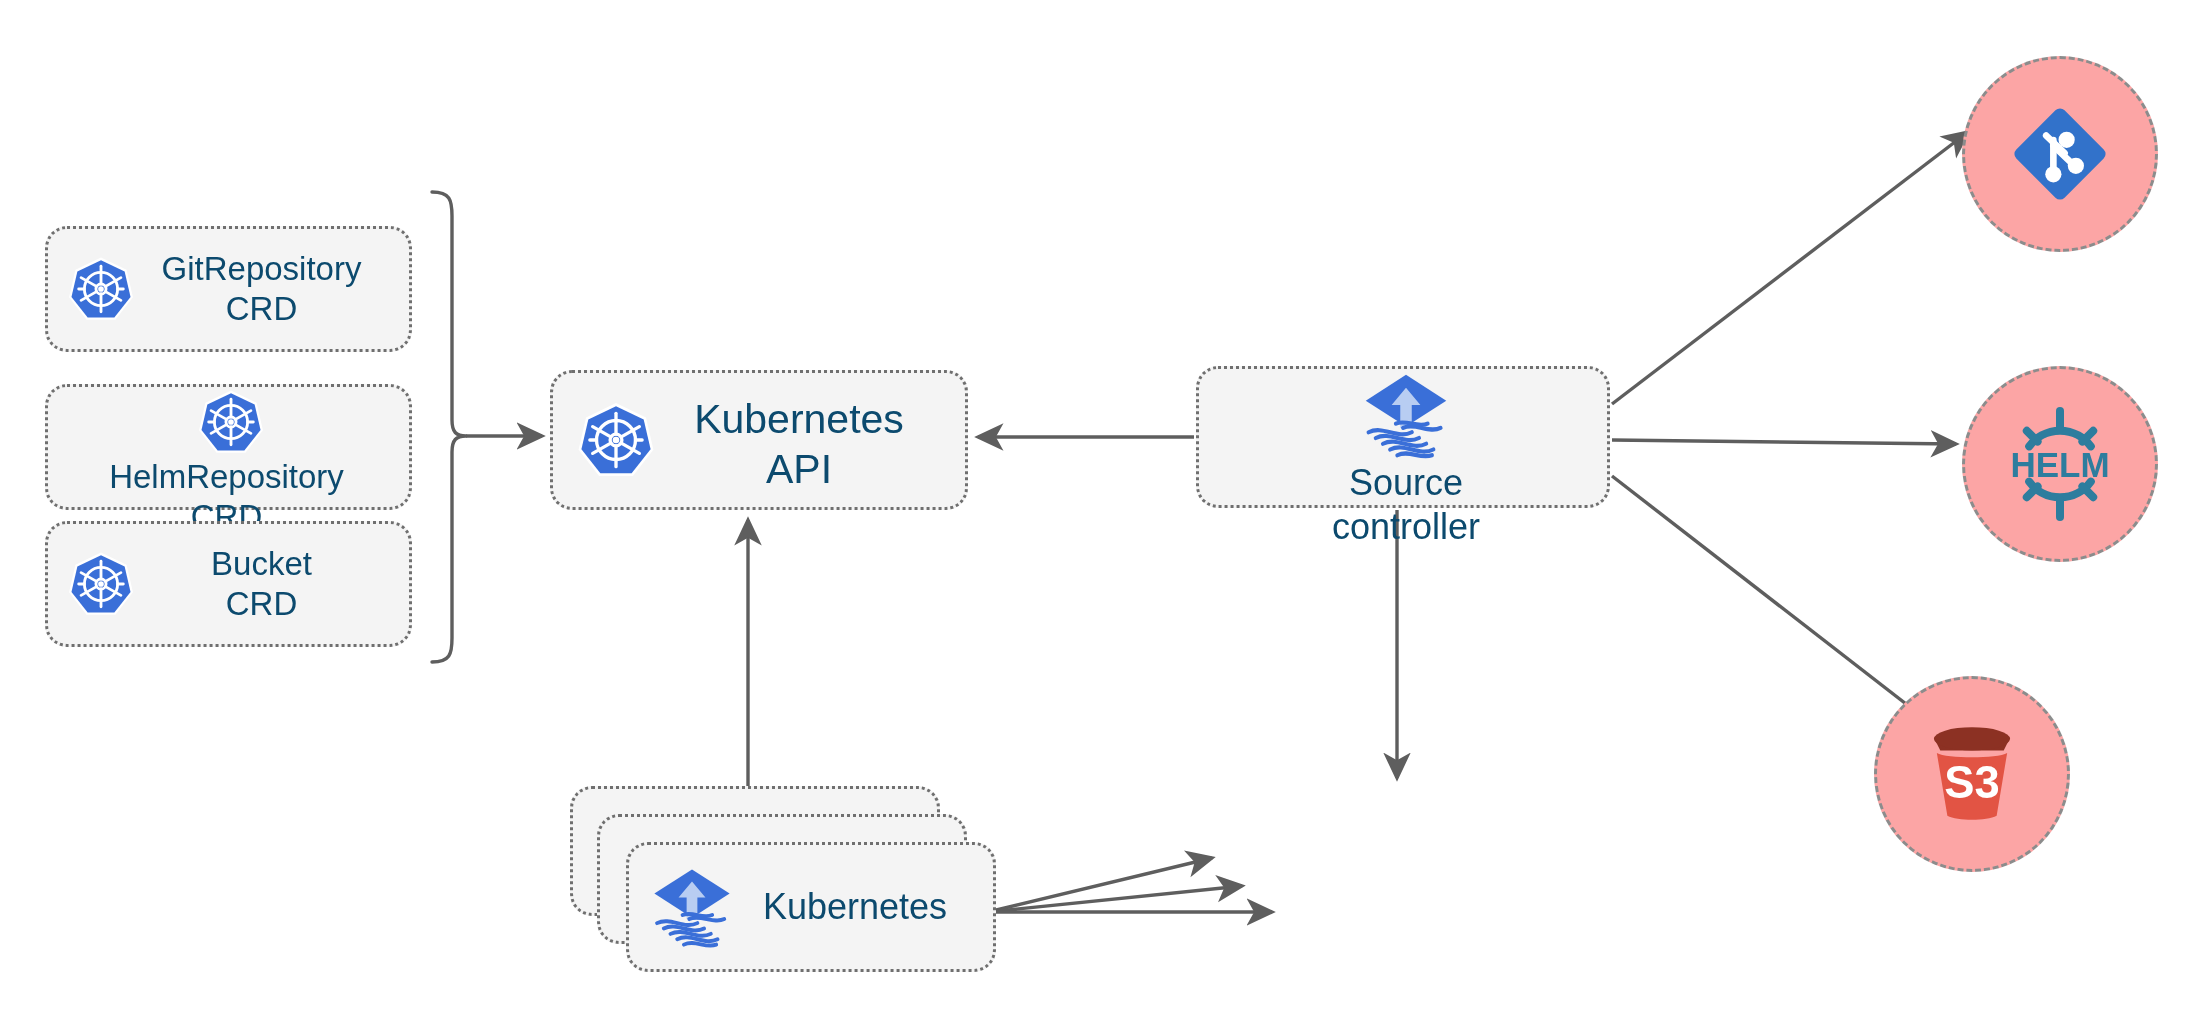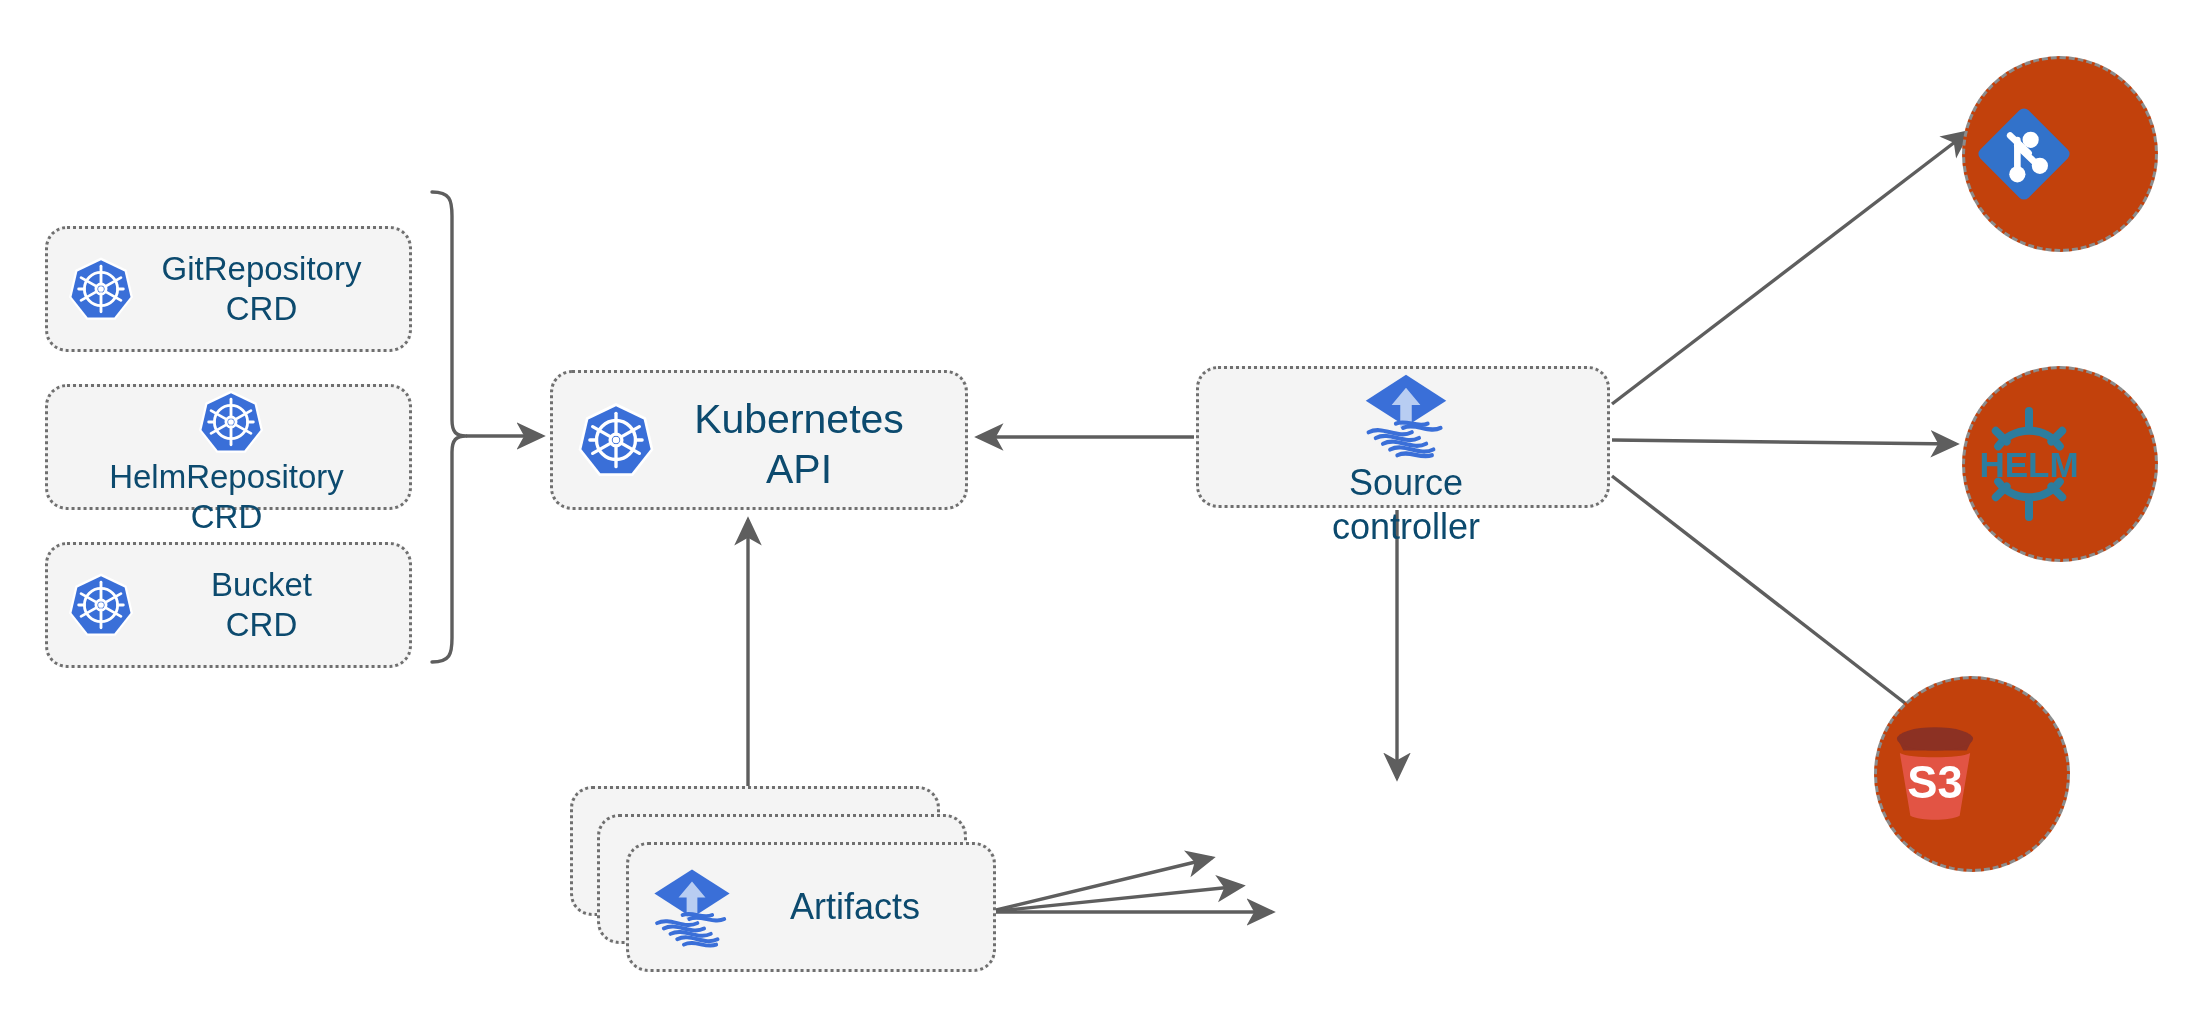--- a/index.html
+++ b/index.html
@@ -61,21 +61,21 @@
     width: 367px;
     height: 126px;
     padding: 0 14px 0 18px;
   }
   .crd-node .node-label {
     font-size: 33px;
     padding-right: 8px;
   }
   #crd-gitrepository { top: 226px; }
   #crd-helmrepository { top: 384px; flex-direction: column; }
-  #crd-bucket { top: 542px; }
+  #crd-bucket { top: 521px; }
 
   
   #node-kubernetes-api {
     left: 550px;
     top: 370px;
     width: 418px;
     height: 140px;
     padding: 0 24px 0 22px;
   }
   #node-kubernetes-api .node-label { font-size: 41px; margin-top: 8px; }
@@ -120,25 +120,25 @@
   #stack-consumers { left: 570px; top: 786px; width: 430px; height: 190px; }
   #stack-artifacts { left: 1222px; top: 786px; width: 430px; height: 190px; }
 
   
   .endpoint {
     position: absolute;
     box-sizing: border-box;
     width: 196px;
     height: 196px;
     border-radius: 50%;
-    background: #c2410c;
+    background: #fca5a5;
     border: 3px dashed #8c8c8c;
     display: flex;
     align-items: center;
-    justify-content: flex-start;
+    justify-content: center;
     z-index: 3;
   }
   #endpoint-git  { left: 1962px; top: 56px; }
   #endpoint-helm { left: 1962px; top: 366px; }
   #endpoint-s3   { left: 1874px; top: 676px; }
 
   svg { display: block; overflow: visible; }
 </style>
 </head>
 <body>
@@ -310,21 +310,21 @@
             <path d="M6 44 C16 39, 26 49, 36 44"></path>
             <path d="M11 48 C21 43, 31 53, 41 48"></path>
             <path d="M16 52 C26 47, 36 57, 46 52"></path>
             <path d="M21 56 C31 51, 41 61, 51 56"></path>
             <path d="M26 60 C34 56, 42 63, 50 60"></path>
             <path d="M30 41 C38 37, 48 45, 56 41"></path>
             <path d="M25 38 C32 35, 40 41, 47 38"></path>
           </g>
         </svg>
       </span>
-      <span class="node-label">Artifacts</span>
+      <span class="node-label">Kubernetes</span>
     </div>
   </div>
 
 
   <div class="endpoint" id="endpoint-git">
     <span>
       <svg width="118" height="118" viewBox="0 0 64 64">
         <rect x="13.5" y="13.5" width="37" height="37" rx="3.5" transform="rotate(45 32 32)" fill="#3272ca"></rect>
         <g fill="none" stroke="#ffffff" stroke-width="3.6" stroke-linecap="round">
           <line x1="28.4" y1="24.5" x2="28.4" y2="42"></line>

